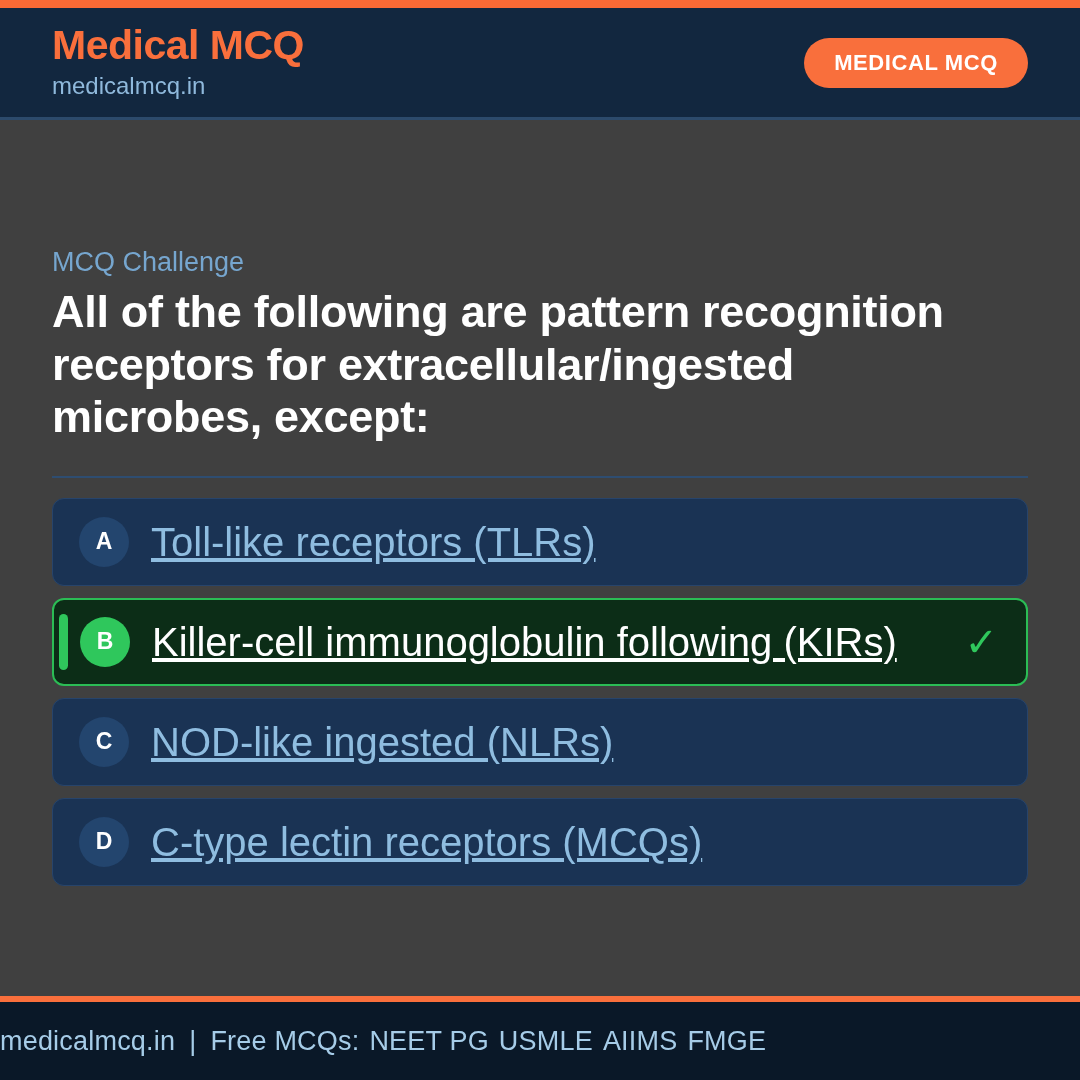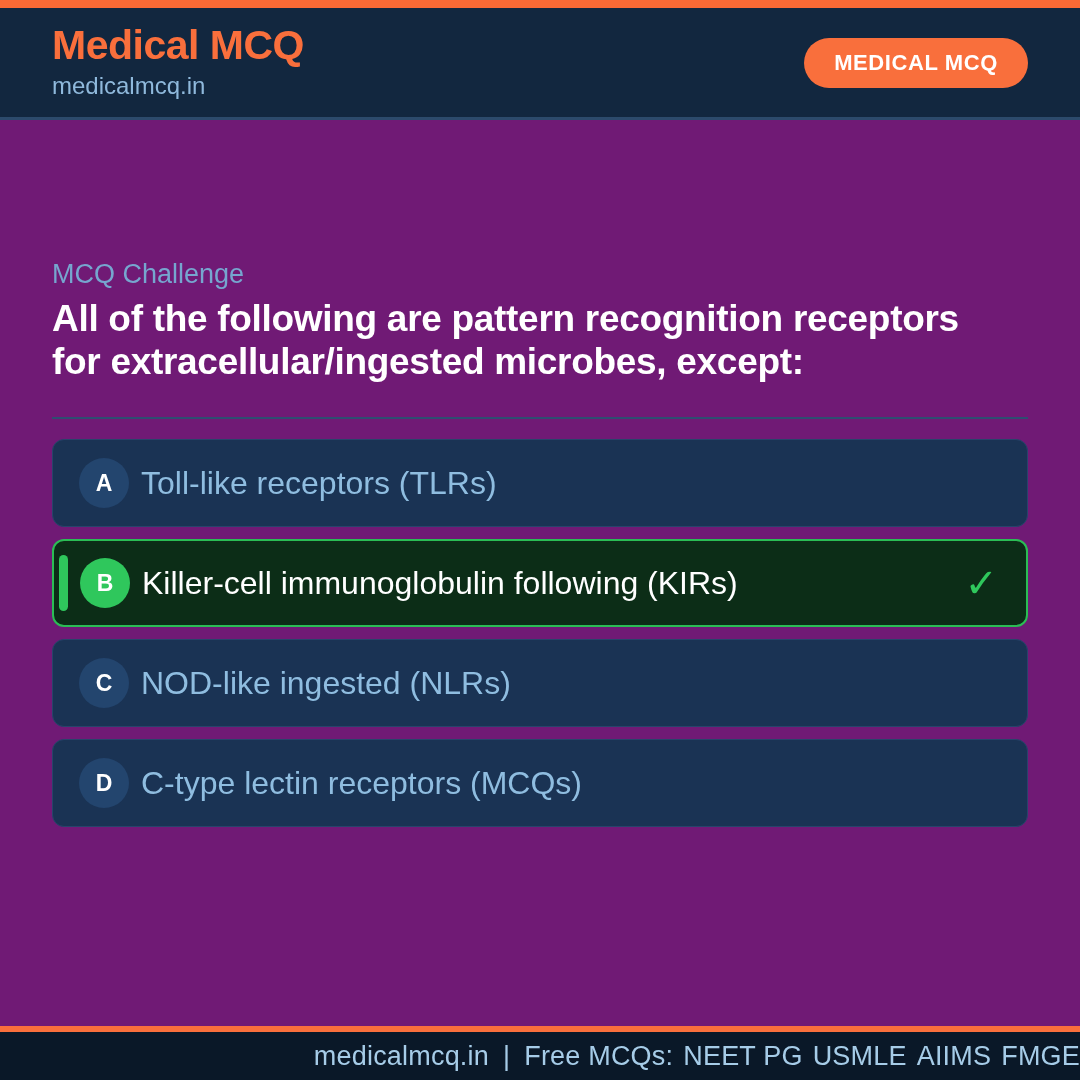--- a/index.html
+++ b/index.html
@@ -5,21 +5,21 @@
   * { margin:0; padding:0; box-sizing:border-box; }
   html, body {
     width:1080px; height:1080px;
     background:#0d1f35;
     font-family:"Liberation Sans", sans-serif;
     overflow:hidden;
   }
   .page {
     position:relative;
     width:1080px; height:1080px;
-    background:#701a75;
+    background:#404040;
     display:flex; flex-direction:column;
   }
 
   
   .top-strip {
     height:8px; width:100%;
     background:#fb6a35;
     flex:0 0 auto;
   }
 
@@ -44,31 +44,31 @@
   .badge-pill {
     background:#f96f3c; color:#ffffff;
     font-size:22px; font-weight:bold; letter-spacing:0.6px;
     padding:12px 30px; border-radius:26px;
     white-space:nowrap;
   }
 
   
   .body {
     flex:1 1 auto;
-    padding:12px 52px;
+    padding:0 52px;
     display:flex; flex-direction:column;
     position:relative;
   }
   .kicker {
     margin-top:126px;
     font-size:27px; color:#76a6cf; line-height:1.2;
   }
   .question {
     margin-top:8px;
-    font-size:37px; font-weight:bold; color:#ffffff;
+    font-size:45px; font-weight:bold; color:#ffffff;
     line-height:1.16; letter-spacing:-0.3px;
     max-width:960px;
   }
   .divider {
     margin-top:33px;
     height:2px; width:100%;
     background:#2e4d71;
   }
 
   
@@ -83,23 +83,24 @@
     padding:0 24px 0 26px;
   }
   .option .letter {
     flex:0 0 auto;
     width:50px; height:50px; border-radius:50%;
     background:#23456e; color:#ffffff;
     font-size:23px; font-weight:bold;
     display:flex; align-items:center; justify-content:center;
   }
   .option .otext {
-    margin-left:12px;
-    font-size:32px; color:#8fbde0; line-height:1.2;
+    margin-left:22px;
+    font-size:40px; color:#8fbde0; line-height:1.2;
     flex:1 1 auto;
+    text-decoration:underline;
   }
   .option .tick { display:none; }
 
   
   .option.correct {
     background:#0c2d17;
     border:2px solid #2bbd55;
   }
   .option.correct .accent {
     position:absolute; left:5px; top:14px; bottom:14px;
@@ -112,23 +113,23 @@
     display:block;
     flex:0 0 auto;
     font-size:40px; color:#2fc75c; line-height:1;
     margin-left:12px; margin-right:4px;
   }
 
   
   .footer-rule { height:6px; width:100%; background:#f96f3c; flex:0 0 auto; }
   .footer {
     flex:0 0 auto;
-    height:48px;
+    height:78px;
     background:#0a1828;
-    display:flex; align-items:center; justify-content:flex-end;
+    display:flex; align-items:center; justify-content:flex-start;
   }
   .footer-text {
     font-size:27px; color:#a6cce8; letter-spacing:0.2px;
     white-space:nowrap;
   }
   .footer-text .sep { padding:0 14px; }
   .footer-text .exam { padding-left:10px; }
 </style>
 </head>
 <body>

